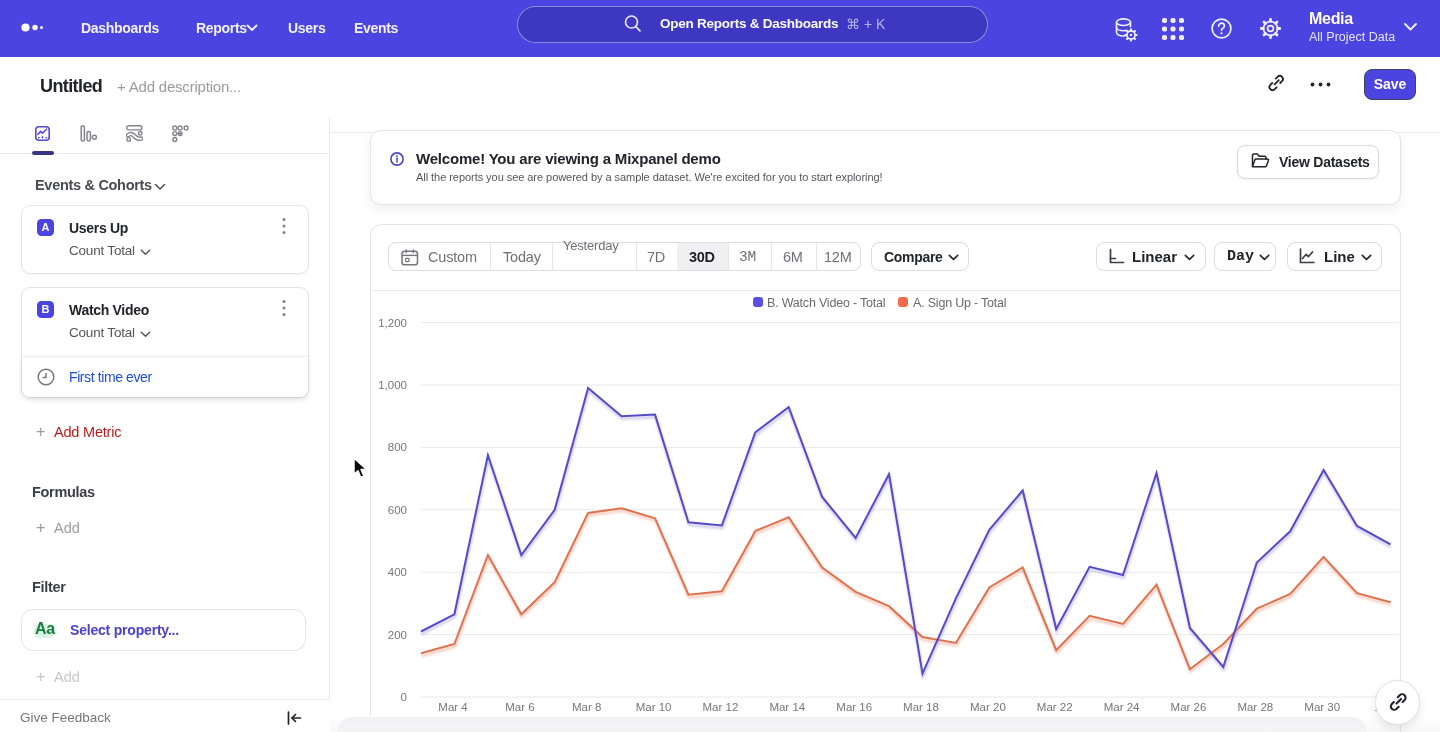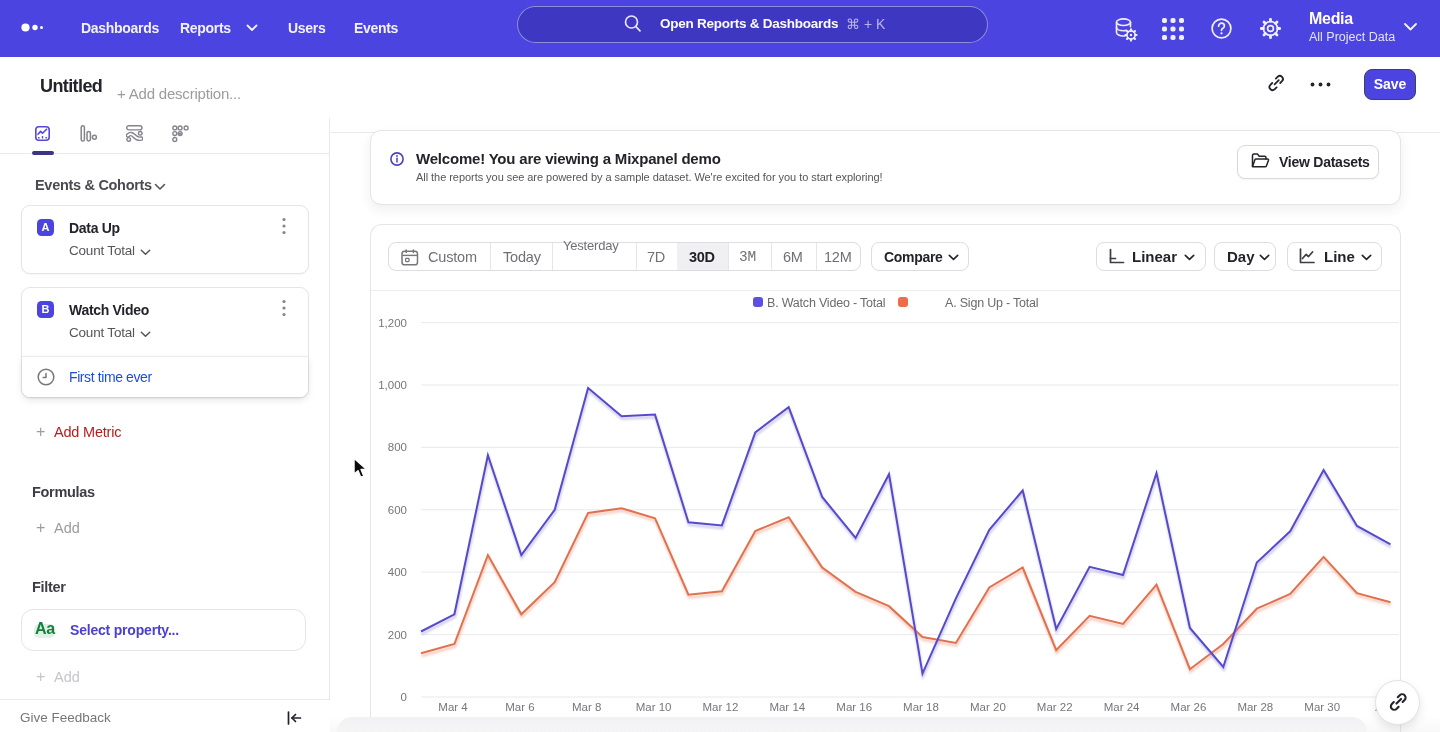--- a/index.html
+++ b/index.html
@@ -12,21 +12,21 @@
 <body>
 
 <div class="abs" style="left:0;top:0;width:1440px;height:57px;background:#4c44e0;">
 
   <svg class="abs" style="left:20px;top:21px;" width="28" height="13" viewBox="0 0 28 13">
     <circle cx="5.5" cy="6.5" r="4.1" fill="#fff"></circle>
     <circle cx="15" cy="6.5" r="2.7" fill="#fff"></circle>
     <circle cx="21.5" cy="6.5" r="1.5" fill="#fff"></circle>
   </svg>
   <div class="abs" style="left:81px;top:20px;font-size:14px;font-weight:700;letter-spacing:-0.3px;color:#f2f1fd;">Dashboards</div>
-  <div class="abs" style="left:180px;top:20px;font-size:14px;font-weight:700;letter-spacing:-0.3px;color:#f2f1fd;">Reports</div>
+  <div class="abs" style="left:196px;top:20px;font-size:14px;font-weight:700;letter-spacing:-0.3px;color:#f2f1fd;">Reports</div>
   <svg class="abs" style="left:246px;top:24px;" width="12" height="8" viewBox="0 0 12 8">
       <path d="M1.5 1.5 L6 6 L10.5 1.5" fill="none" stroke="#f2f1fd" stroke-width="1.8" stroke-linecap="round" stroke-linejoin="round"></path>
     </svg>
   <div class="abs" style="left:288px;top:20px;font-size:14px;font-weight:700;letter-spacing:-0.3px;color:#f2f1fd;">Users</div>
   <div class="abs" style="left:354px;top:20px;font-size:14px;font-weight:700;letter-spacing:-0.3px;color:#f2f1fd;">Events</div>
 
   <div class="abs" style="left:517px;top:6px;width:471px;height:37px;background:rgba(15,8,80,0.22);border:1px solid rgba(255,255,255,0.42);border-radius:19px;"></div>
   <svg class="abs" style="left:622px;top:13px;" width="22" height="22" viewBox="0 0 22 22">
     <circle cx="9.5" cy="9" r="6" fill="none" stroke="#e9e7fb" stroke-width="1.7"></circle>
     <path d="M13.9 13.6 L18 17.8" stroke="#e9e7fb" stroke-width="1.7" stroke-linecap="round"></path>
@@ -90,21 +90,21 @@
   </svg>
   <div class="abs" style="left:1309px;top:10px;font-size:16px;font-weight:700;letter-spacing:-0.3px;color:#ffffff;">Media</div>
   <div class="abs" style="left:1309px;top:30px;font-size:12.5px;color:rgba(255,255,255,0.85);">All Project Data</div>
   <svg class="abs" style="left:1403px;top:22px;" width="15" height="10" viewBox="0 0 15 10">
       <path d="M2 2 L7.5 7.5 L13 2" fill="none" stroke="#f2f1fd" stroke-width="1.9" stroke-linecap="round" stroke-linejoin="round"></path>
     </svg>
 </div>
 
 <div class="abs" style="left:0;top:57px;width:1440px;height:76px;background:#fff;border-bottom:1px solid #e9e9ec;">
   <div class="abs" style="left:40px;top:19px;font-size:18px;font-weight:700;letter-spacing:-0.6px;color:#23232b;">Untitled</div>
-  <div class="abs" style="left:117px;top:21px;font-size:15px;letter-spacing:-0.2px;color:#9b9ba1;margin-top:7px;">+ Add description...</div>
+  <div class="abs" style="left:117px;top:21px;font-size:15px;letter-spacing:-0.2px;color:#9b9ba1;">+ Add description...</div>
   <svg class="abs" style="left:1266px;top:16px;" width="20" height="20" viewBox="0 0 20 20">
     <g fill="none" stroke="#23232b" stroke-width="1.8" stroke-linecap="round">
       <path d="M8.6 11.4 L12.8 7.2"></path>
       <path d="M9.8 5.6 L11.6 3.8 A3.1 3.1 0 0 1 16 8.2 L14.2 10"></path>
       <path d="M10.6 14.4 L8.8 16.2 A3.1 3.1 0 0 1 4.4 11.8 L6.2 10"></path>
     </g>
   </svg>
   <svg class="abs" style="left:1310px;top:25px;" width="21" height="5" viewBox="0 0 21 5">
     <circle cx="2.5" cy="2.5" r="1.9" fill="#23232b"></circle>
       <circle cx="10.5" cy="2.5" r="1.9" fill="#23232b"></circle>
@@ -155,21 +155,21 @@
   </g>
 </svg>
 
 <div class="abs" style="left:35px;top:177px;font-size:14.5px;font-weight:700;letter-spacing:-0.3px;color:#4a4a52;">Events &amp; Cohorts</div>
 <svg class="abs" style="left:154px;top:183px;" width="12" height="8" viewBox="0 0 12 8">
     <path d="M1.5 1.5 L6 6 L10.5 1.5" fill="none" stroke="#55555b" stroke-width="1.6" stroke-linecap="round" stroke-linejoin="round"></path>
   </svg>
 
 <div class="abs" style="left:21px;top:205px;width:288px;height:69px;background:#fff;border:1px solid #e4e4e9;border-radius:9px;box-shadow:0 1px 2px rgba(0,0,0,0.04);"></div>
 <div class="abs" style="left:37px;top:219px;width:17px;height:17px;background:#4c44e0;border-radius:4.5px;color:#fff;font-size:11px;font-weight:700;text-align:center;line-height:17px;">A</div>
-<div class="abs" style="left:69px;top:220px;font-size:14px;font-weight:700;letter-spacing:-0.3px;color:#23232b;">Data Up</div>
+<div class="abs" style="left:69px;top:220px;font-size:14px;font-weight:700;letter-spacing:-0.3px;color:#23232b;">Users Up</div>
 <svg class="abs" style="left:281px;top:217px;" width="6" height="18" viewBox="0 0 6 18">
   <circle cx="3" cy="2.5" r="1.6" fill="#85858d"></circle>
     <circle cx="3" cy="9" r="1.6" fill="#85858d"></circle>
     <circle cx="3" cy="15.5" r="1.6" fill="#85858d"></circle>
 </svg>
 <div class="abs" style="left:69px;top:243px;font-size:13.5px;letter-spacing:-0.2px;color:#55555b;">Count Total</div>
 <svg class="abs" style="left:140px;top:249px;" width="11" height="7" viewBox="0 0 11 7">
     <path d="M1.3 1.3 L5.5 5.3 L9.7 1.3" fill="none" stroke="#55555b" stroke-width="1.5" stroke-linecap="round" stroke-linejoin="round"></path>
   </svg>
 
@@ -269,41 +269,41 @@
 <svg class="abs" style="left:1108px;top:248px;" width="17" height="17" viewBox="0 0 17 17">
   <path d="M2.5 1.5 L2.5 14.5 L15.5 14.5" fill="none" stroke="#3d3d45" stroke-width="1.7" stroke-linecap="round" stroke-linejoin="round"></path>
   <path d="M2.5 10.5 L7.5 10.5" stroke="#3d3d45" stroke-width="1.7" stroke-linecap="round"></path>
 </svg>
 <div class="abs" style="left:1132px;top:248px;font-size:15px;font-weight:700;color:#23232b;">Linear</div>
 <svg class="abs" style="left:1184px;top:254px;" width="11" height="7" viewBox="0 0 11 7">
     <path d="M1.3 1.3 L5.5 5.3 L9.7 1.3" fill="none" stroke="#23232b" stroke-width="1.6" stroke-linecap="round" stroke-linejoin="round"></path>
   </svg>
 
 <div class="abs" style="left:1214px;top:242px;width:62px;height:29px;background:#fff;border:1px solid #dcdce1;border-radius:8px;"></div>
-<div class="abs" style="left:1227px;top:248px;font-size:15px;font-weight:700;color:#23232b;">Day</div>
+<div class="abs" style="left:1227px;top:248px;font-size:15px;font-weight:700;color:#23232b;font-family:Liberation Mono, monospace;">Day</div>
 <svg class="abs" style="left:1259px;top:254px;" width="11" height="7" viewBox="0 0 11 7">
     <path d="M1.3 1.3 L5.5 5.3 L9.7 1.3" fill="none" stroke="#23232b" stroke-width="1.6" stroke-linecap="round" stroke-linejoin="round"></path>
   </svg>
 
 <div class="abs" style="left:1287px;top:242px;width:95px;height:29px;background:#fff;border:1px solid #dcdce1;border-radius:8px;"></div>
 <svg class="abs" style="left:1298px;top:247px;" width="18" height="18" viewBox="0 0 18 18">
   <path d="M2.5 2 L2.5 15.5 L16 15.5" fill="none" stroke="#3d3d45" stroke-width="1.7" stroke-linecap="round" stroke-linejoin="round"></path>
   <path d="M4.5 11.5 L8 7.5 L10.5 9.5 L14.5 5" fill="none" stroke="#3d3d45" stroke-width="1.7" stroke-linecap="round" stroke-linejoin="round"></path>
 </svg>
 <div class="abs" style="left:1324px;top:248px;font-size:15px;font-weight:700;color:#23232b;">Line</div>
 <svg class="abs" style="left:1361px;top:254px;" width="11" height="7" viewBox="0 0 11 7">
     <path d="M1.3 1.3 L5.5 5.3 L9.7 1.3" fill="none" stroke="#23232b" stroke-width="1.6" stroke-linecap="round" stroke-linejoin="round"></path>
   </svg>
 
 <div class="abs" style="left:371px;top:290px;width:1029px;height:1px;background:#ececef;"></div>
 
 <div class="abs" style="left:753px;top:297px;width:10px;height:10px;border-radius:3px;background:#5b50e0;"></div>
 <div class="abs" style="left:767px;top:296px;font-size:12.5px;letter-spacing:-0.2px;color:#6a6a71;">B. Watch Video - Total</div>
 <div class="abs" style="left:898px;top:297px;width:10px;height:10px;border-radius:3px;background:#ee6c4c;"></div>
-<div class="abs" style="left:913px;top:296px;font-size:12.5px;letter-spacing:-0.2px;color:#6a6a71;margin-left:32px;">A. Sign Up - Total</div>
+<div class="abs" style="left:913px;top:296px;font-size:12.5px;letter-spacing:-0.2px;color:#6a6a71;">A. Sign Up - Total</div>
 
 <svg class="abs" style="left:371px;top:292px;" width="1029" height="440" viewBox="371 292 1029 440">
   <defs>
       <filter id="blur1" x="-20%" y="-20%" width="140%" height="140%">
         <feGaussianBlur stdDeviation="1.3"></feGaussianBlur>
       </filter>
     </defs>
   <g stroke="#e9e9ed" stroke-width="1">
     <line x1="421" y1="322.6" x2="1399" y2="322.6"></line>
     <line x1="421" y1="385" x2="1399" y2="385"></line>

